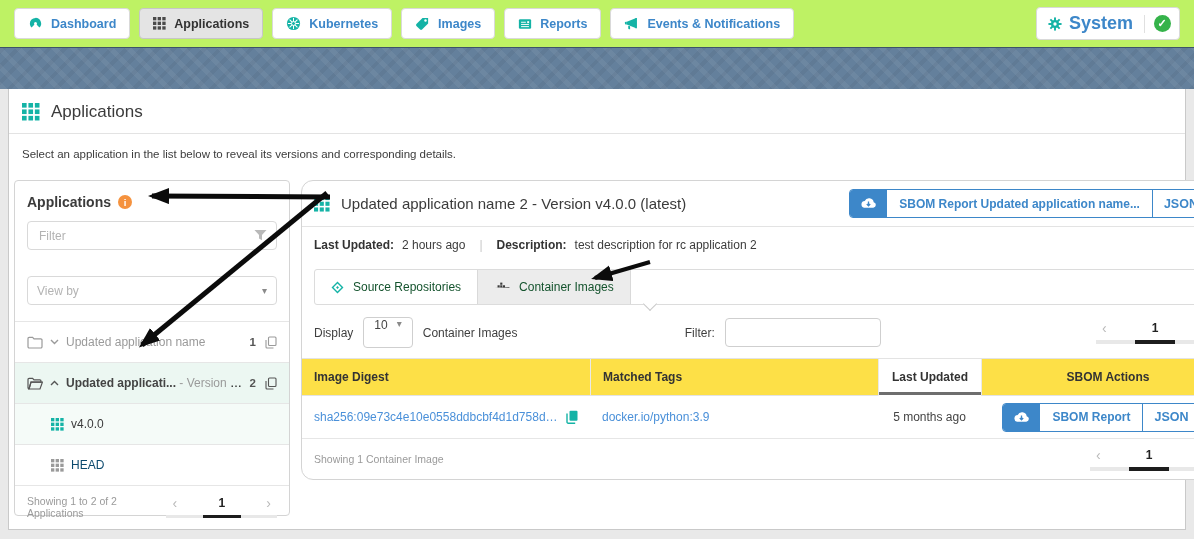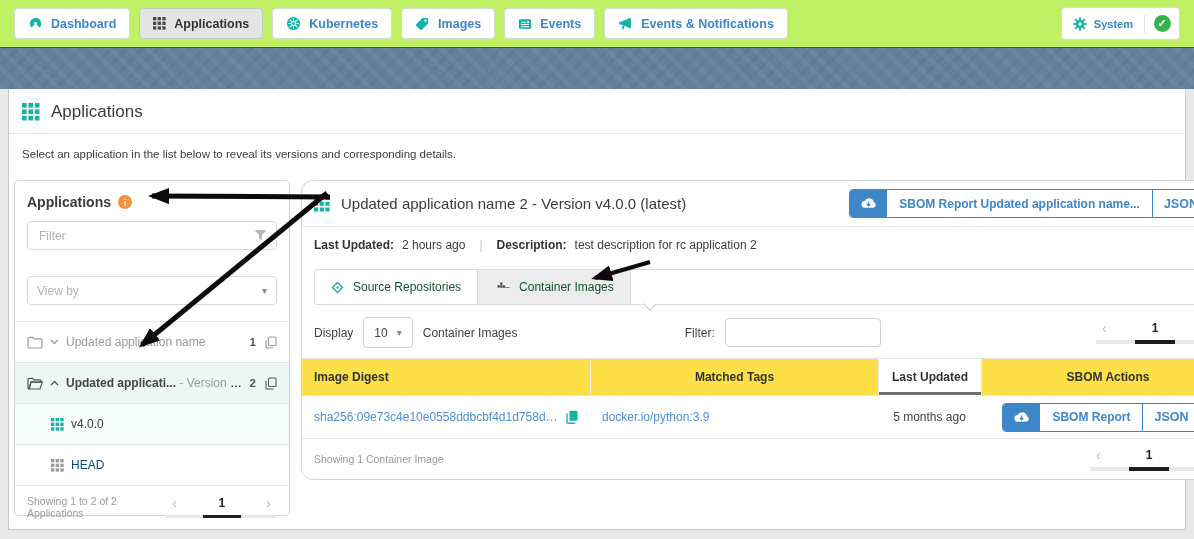--- a/index.html
+++ b/index.html
@@ -7,21 +7,21 @@
   .screen{position:relative;width:1194px;height:539px;}
 
   
   .navbar{position:absolute;left:0;top:0;width:100%;height:48px;background:#bef264;border-bottom:1px solid #3d5469;
     display:flex;align-items:center;justify-content:space-between;padding:0 14px;box-sizing:border-box;}
   .nav-left{display:flex;gap:9px;align-items:center;}
   .nav-btn{display:flex;align-items:center;gap:8px;height:31px;padding:0 13px;background:#fff;border:1px solid #d9d9d9;
     border-radius:4px;color:#3d87c9;font-size:12.5px;font-weight:bold;cursor:pointer;white-space:nowrap;}
   .nav-btn.active{background:#e4e4e4;border-color:#c6c6c6;color:#333;}
   .sysgroup{display:flex;align-items:center;height:31px;border:1px solid #d9d9d9;border-radius:4px;background:#fff;}
-  .sysgroup .sys-btn{display:flex;align-items:center;gap:7px;padding:0 11px;color:#3d87c9;font-size:11px;font-weight:bold;cursor:pointer;background:none;border:none;}
+  .sysgroup .sys-btn{display:flex;align-items:center;gap:7px;padding:0 11px;color:#3d87c9;font-size:18px;font-weight:bold;cursor:pointer;background:none;border:none;}
   .sysgroup .vdiv{width:1px;height:18px;background:#e0e0e0;}
   .health{display:flex;align-items:center;justify-content:center;width:34px;cursor:pointer;}
   .okdot{width:17px;height:17px;border-radius:50%;background:#35b34a;color:#fff;font-size:11px;display:flex;align-items:center;justify-content:center;font-weight:bold;}
 
   
   .banner{position:absolute;left:0;top:48px;width:100%;height:41px;background:#64809c;
     background-image:repeating-linear-gradient(45deg,rgba(255,255,255,.055) 0 5px,transparent 5px 13px),
       repeating-linear-gradient(-45deg,rgba(0,0,0,.045) 0 4px,transparent 4px 11px);}
 
   
@@ -72,30 +72,30 @@
   .sbg .seg-label.trunc{max-width:250px;overflow:hidden;}
   .sbg .seg-json{display:flex;align-items:center;gap:7px;border-left:1px solid #3d87c9;padding:0 11px;color:#3d87c9;font-weight:bold;font-size:12.5px;}
   .mp-info{padding:11px 12px;font-size:12px;color:#3c3c3c;display:flex;align-items:center;gap:8px;}
   .mp-info b{color:#333;}
   .pipe{color:#c9c9c9;padding:0 6px;}
   .tabbar{margin:6px 12px 0;border:1px solid #dcdcdc;border-radius:3px;height:34px;display:flex;position:relative;background:#fff;}
   .tab{display:flex;align-items:center;gap:9px;padding:0 16px;font-size:12px;color:#14532d;cursor:pointer;}
   .tab.active{background:#ececec;border-left:1px solid #d9d9d9;border-right:1px solid #d9d9d9;}
   .notch{position:absolute;left:330px;bottom:-5px;width:9px;height:9px;background:#fff;border-right:1px solid #c9c9c9;border-bottom:1px solid #c9c9c9;transform:rotate(45deg);}
   .toolbar{display:flex;align-items:center;padding:12px 12px 10px;gap:10px;font-size:12px;color:#3f3f3f;}
-  .disp-sel{display:flex;align-items:center;gap:9px;border:1px solid #cfcfcf;border-radius:4px;height:29px;padding:0 10px;cursor:pointer;}
+  .disp-sel{display:flex;gap:9px;border:1px solid #cfcfcf;border-radius:4px;height:29px;padding:0 10px;cursor:pointer;}
   .disp-sel .val{color:#444;}
   .tb-spacer{flex:1;}
   .flt-input{width:156px;height:29px;border:1px solid #cfcfcf;border-radius:4px;padding:0 8px;font-size:12px;color:#444;outline:none;box-sizing:border-box;font-family:inherit;}
   .toolbar .pager{margin-left:48px;margin-right:8px;}
 
   .tblhead,.tblrow{display:grid;grid-template-columns:288px 288px 103px 1fr;}
   .tblhead{background:#fde047;border-top:1px solid #e3e3e3;}
   .th{padding:11px 12px;font-size:12px;font-weight:bold;color:#333;border-bottom:1px solid #e3e3e3;}
-  .th + .th{border-left:1px solid #e9e9e9;text-align:center;}
+  .th + .th{border-left:1px solid #e9e9e9;}
   .th.sorted{background:#fff;box-shadow:inset 0 -3px 0 #6e6e6e;text-align:center;border-bottom:1px solid transparent;}
   .th.ctr{text-align:center;}
   .tblrow{border-bottom:1px solid #e6e6e6;align-items:center;min-height:42px;}
   .td{padding:6px 12px;font-size:12px;color:#444;}
   .td.link{color:#4a90d9;display:flex;align-items:center;gap:8px;cursor:pointer;white-space:nowrap;overflow:hidden;}
   .td.ctr{text-align:center;}
   .td.actions{display:flex;justify-content:center;}
   .mp-foot{display:flex;align-items:center;justify-content:space-between;padding:9px 12px 0;}
   .mp-foot .txt{font-size:10.5px;color:#9a9a9a;}
   .mp-foot .pager{margin-right:14px;}
@@ -166,21 +166,21 @@
           <svg width="14" height="14" viewBox="0 0 16 16">
               <rect x="1" y="2.5" width="14" height="11" rx="1.5" fill="#14b3a6"></rect>
               <g stroke="#fff" stroke-width="1.1">
                 <line x1="3.5" y1="6" x2="9" y2="6"></line>
                 <line x1="3.5" y1="8.5" x2="12.5" y2="8.5"></line>
                 <line x1="3.5" y1="11" x2="12.5" y2="11"></line>
               </g>
               <rect x="10.5" y="4.8" width="2.2" height="2.2" fill="#fff"></rect>
             </svg>
         </span>
-        <span>Events</span>
+        <span>Reports</span>
       </button>
       <button class="nav-btn">
         <span class="ic">
           <svg width="15" height="15" viewBox="0 0 16 16">
               <path d="M13 2 3 6v3l10 4V2z" fill="#14b3a6"></path>
               <path d="M3 6H2a1 1 0 0 0-1 1v1a1 1 0 0 0 1 1h1" fill="#14b3a6"></path>
               <path d="M4.5 10.5v2.5a1 1 0 0 0 1 1h1v-3" fill="#14b3a6"></path>
               <line x1="13" y1="2" x2="13" y2="13" stroke="#14b3a6" stroke-width="1.6"></line>
             </svg>
         </span>

